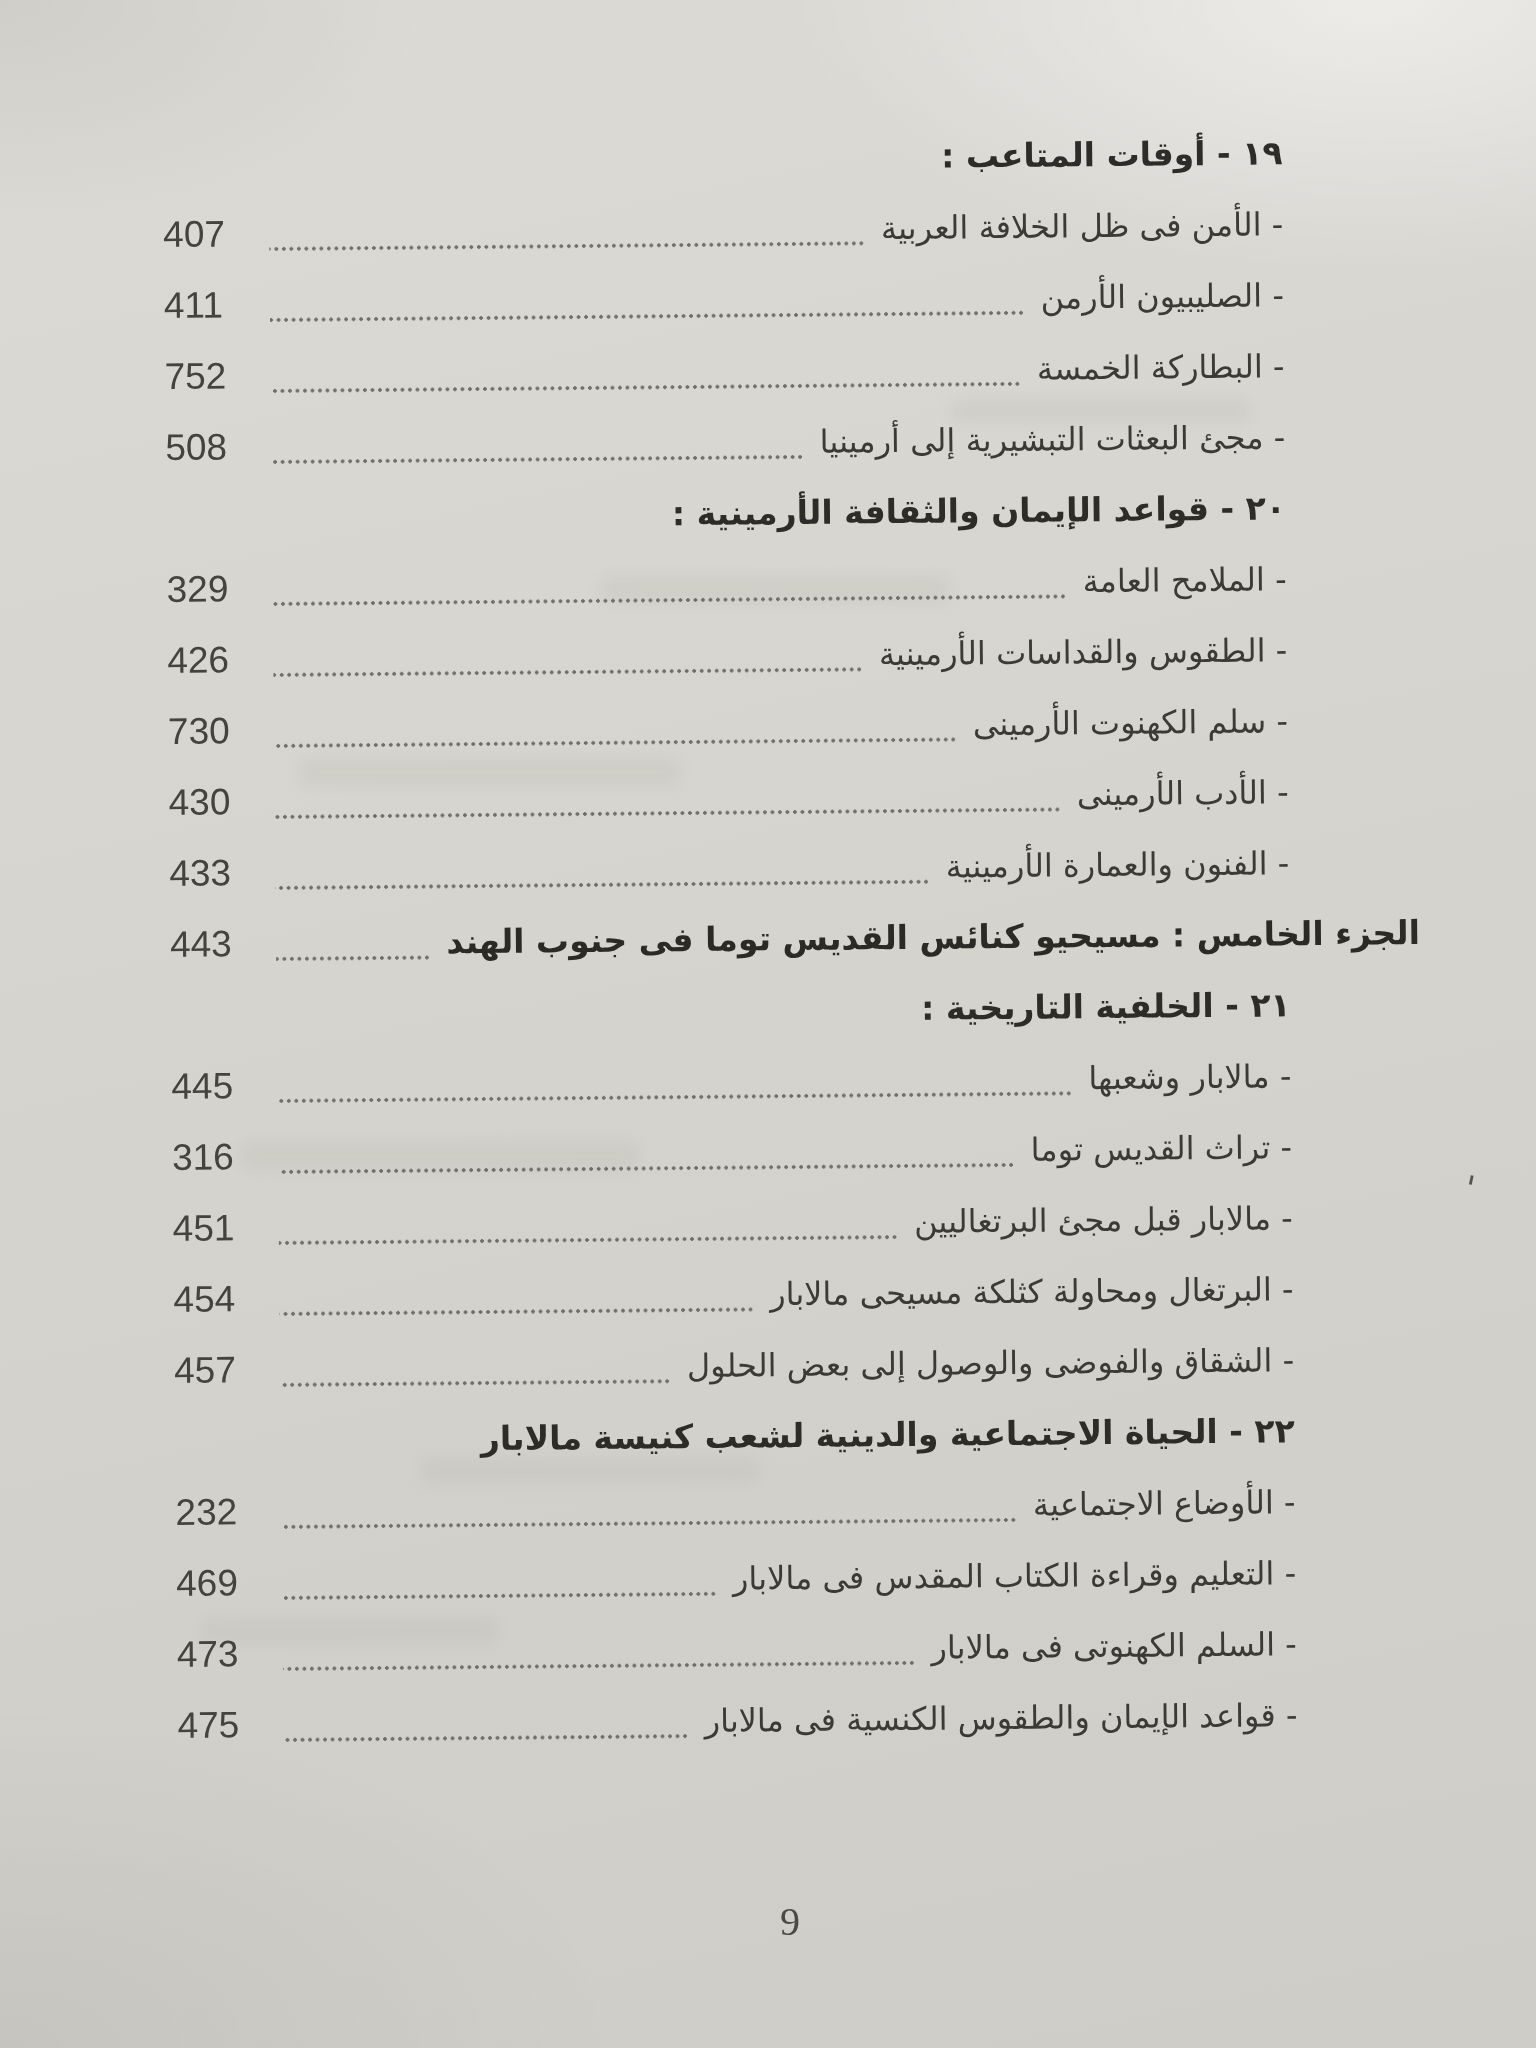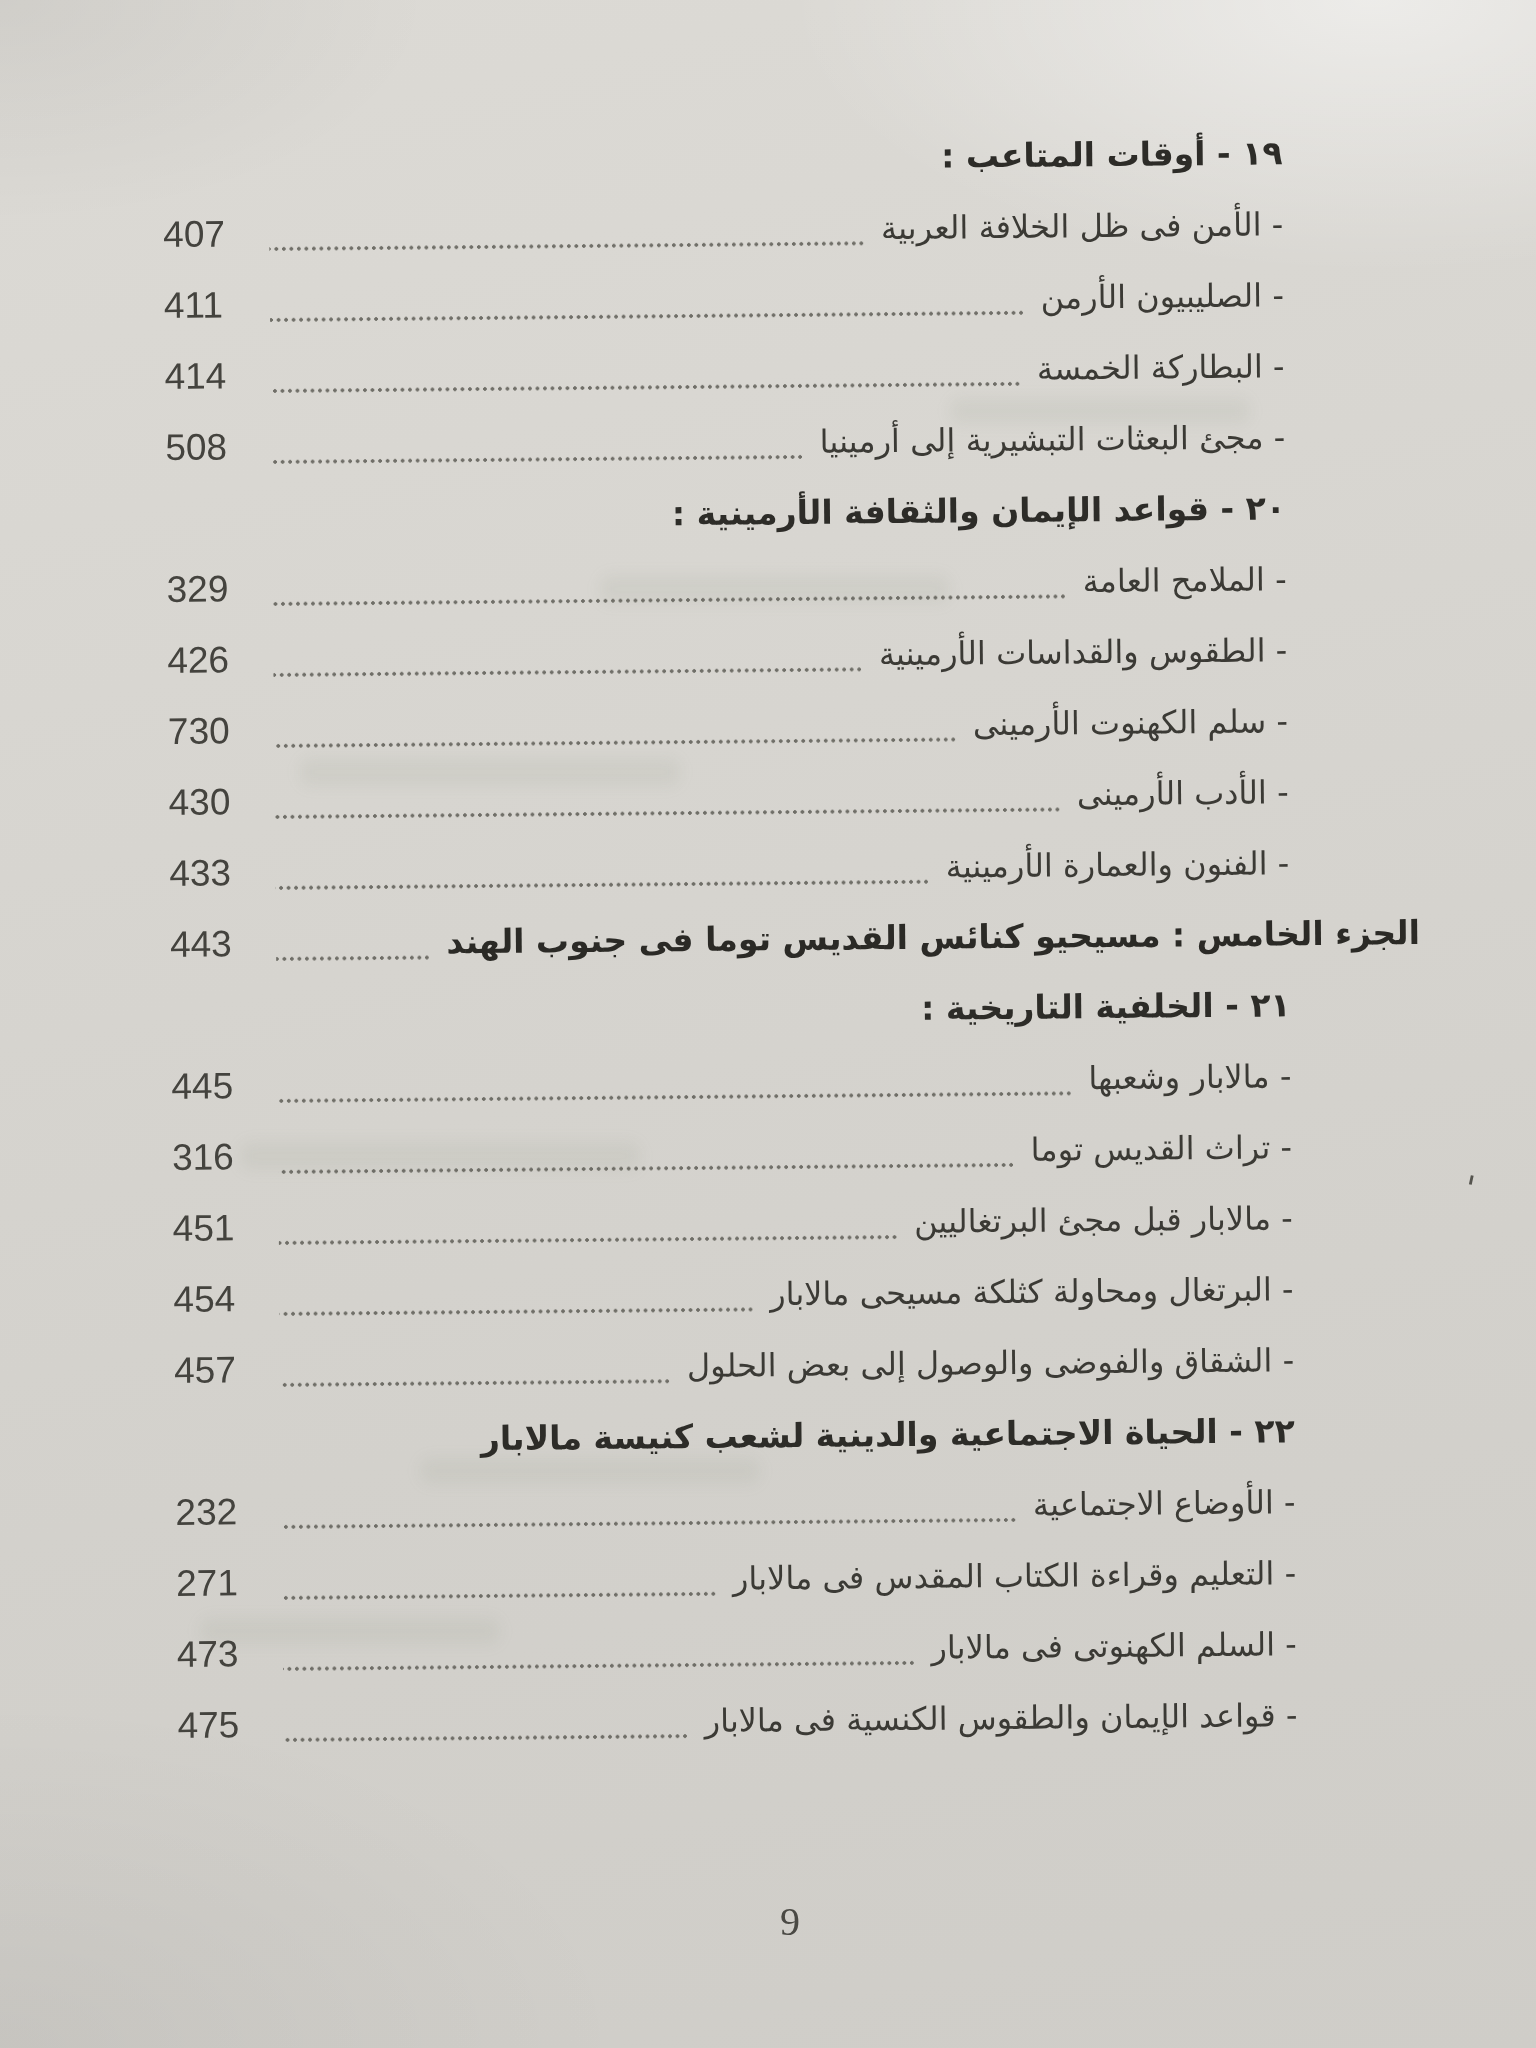--- a/index.html
+++ b/index.html
@@ -125,21 +125,21 @@
 
     <div class="row entry">
       <span class="label">- الصليبيون الأرمن</span>
       <span class="leader"></span>
       <span class="pagenum">411</span>
     </div>
 
     <div class="row entry">
       <span class="label">- البطاركة الخمسة</span>
       <span class="leader"></span>
-      <span class="pagenum">414</span>
+      <span class="pagenum">752</span>
     </div>
 
     <div class="row entry">
       <span class="label">- مجئ البعثات التبشيرية إلى أرمينيا</span>
       <span class="leader"></span>
       <span class="pagenum">508</span>
     </div>
 
     <div class="row chapter">
       <span class="label">٢٠ - قواعد الإيمان والثقافة الأرمينية :</span>
@@ -221,21 +221,21 @@
 
     <div class="row entry">
       <span class="label">- الأوضاع الاجتماعية</span>
       <span class="leader"></span>
       <span class="pagenum">232</span>
     </div>
 
     <div class="row entry">
       <span class="label">- التعليم وقراءة الكتاب المقدس فى مالابار</span>
       <span class="leader"></span>
-      <span class="pagenum">271</span>
+      <span class="pagenum">469</span>
     </div>
 
     <div class="row entry">
       <span class="label">- السلم الكهنوتى فى مالابار</span>
       <span class="leader"></span>
       <span class="pagenum">473</span>
     </div>
 
     <div class="row entry">
       <span class="label">- قواعد الإيمان والطقوس الكنسية فى مالابار</span>

